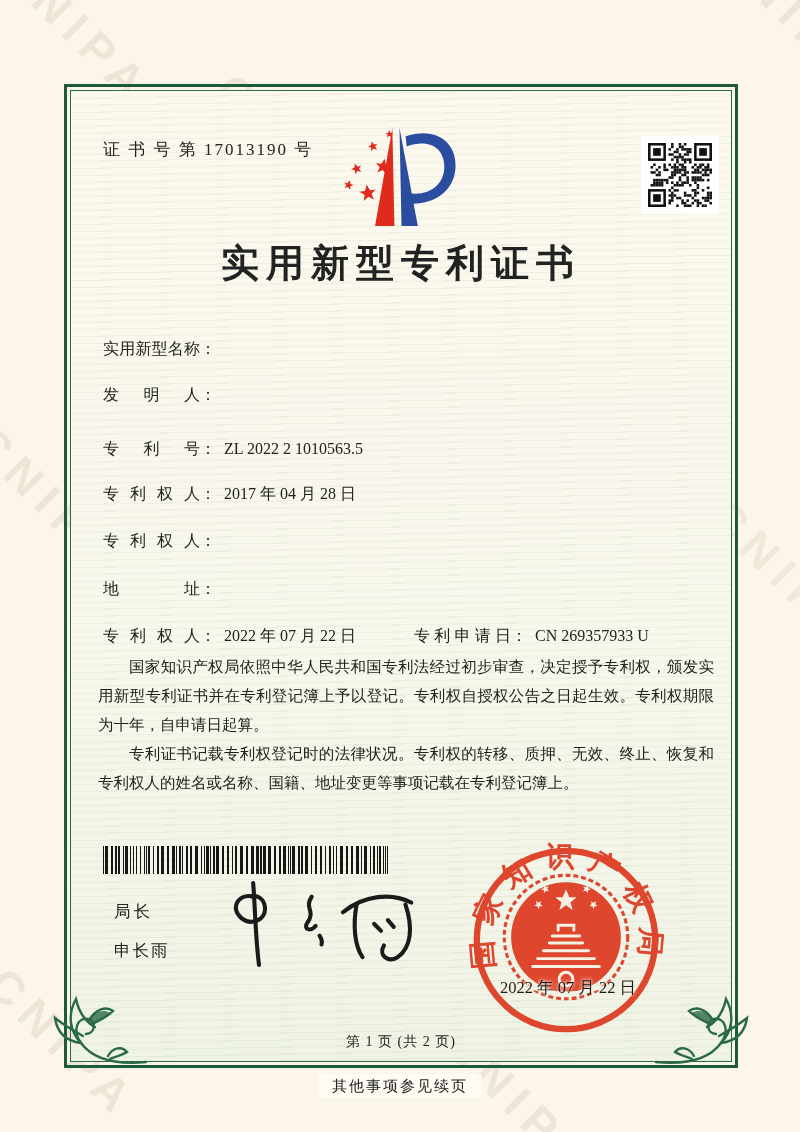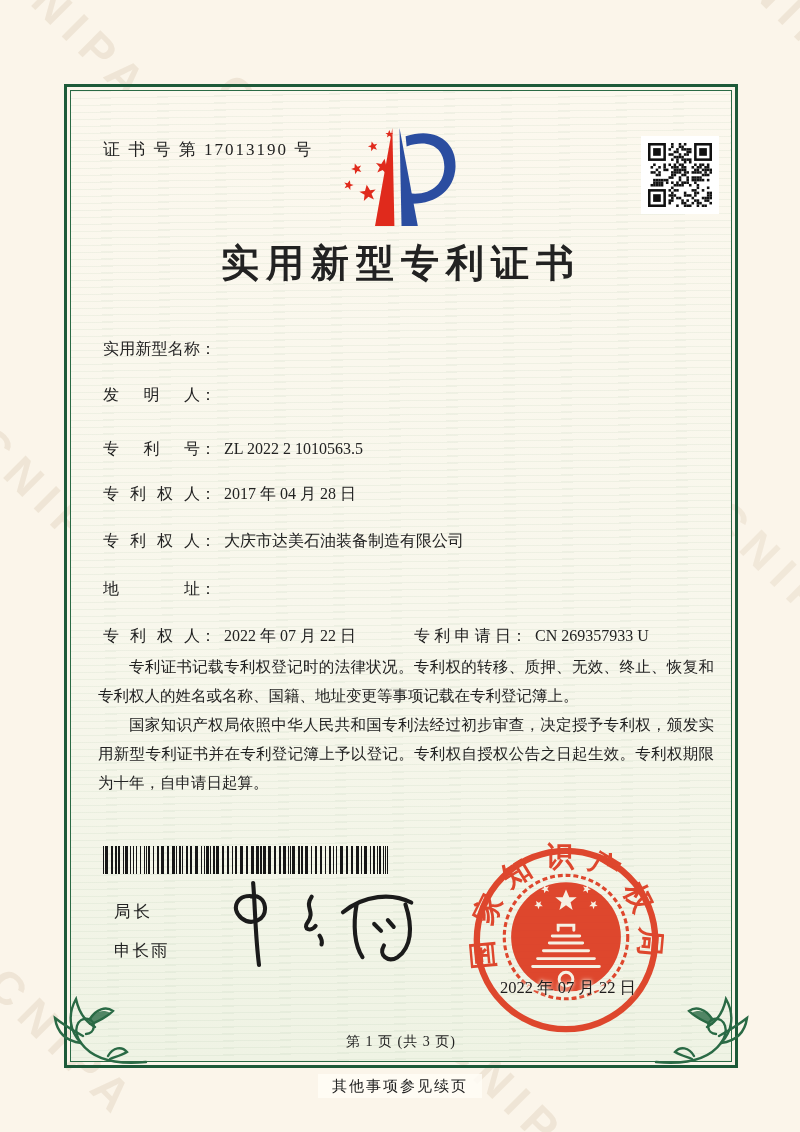--- a/index.html
+++ b/index.html
@@ -394,42 +394,41 @@
 
   <div class="frow" style="top:481px">
     <span class="flabel">专利权人</span>
       <span class="fcolon">：</span>
     <span class="fval">2017 年 04 月 28 日</span>
   </div>
 
   <div class="frow" style="top:528px">
     <span class="flabel">专利权人</span>
       <span class="fcolon">：</span>
-    <span class="fval">大庆市达美石油装备制造有限公司</span>
   </div>
 
   <div class="frow" style="top:576px">
     <span class="flabel">地址</span>
       <span class="fcolon">：</span>
   </div>
 
   <div class="frow" style="top:623px">
     <span class="flabel">专利权人</span>
       <span class="fcolon">：</span>
     <span class="fval" style="width:150px">2022 年 07 月 22 日</span>
     <span class="pair2">
       <span class="flabel">专利申请日</span>
         <span class="fcolon">：</span>
       <span class="fval">CN 269357933 U</span>
     </span>
   </div>
 
   <div class="legal">
+    <p>国家知识产权局依照中华人民共和国专利法经过初步审查，决定授予专利权，颁发实用新型专利证书并在专利登记簿上予以登记。专利权自授权公告之日起生效。专利权期限为十年，自申请日起算。</p>
     <p>专利证书记载专利权登记时的法律状况。专利权的转移、质押、无效、终止、恢复和专利权人的姓名或名称、国籍、地址变更等事项记载在专利登记簿上。</p>
-    <p>国家知识产权局依照中华人民共和国专利法经过初步审查，决定授予专利权，颁发实用新型专利证书并在专利登记簿上予以登记。专利权自授权公告之日起生效。专利权期限为十年，自申请日起算。</p>
   </div>
 
   <div class="barcode" id="barcode">
       <span style="width: 1px; margin-right: 1px;"></span>
       <span style="width: 3px; margin-right: 3px;"></span>
       <span style="width: 2px; margin-right: 2px;"></span>
       <span style="width: 2px; margin-right: 1px;"></span>
       <span style="width: 2px; margin-right: 3px;"></span>
       <span style="width: 1px; margin-right: 1px;"></span>
       <span style="width: 3px; margin-right: 2px;"></span>
@@ -535,18 +534,18 @@
       <g stroke="#f7f1e3" stroke-width="3" fill="none" stroke-linecap="round">
         <path d="M92,90 v-5 h16 v5"></path>
         <path d="M86,96 h28 M83,103 h34 M77,111 h46 M71,119 h58 M66,127 h68"></path>
         <circle cx="100" cy="140" r="7"></circle>
         <path d="M62,148 Q100,160 138,148"></path>
       </g>
     </g>
   </svg>
   <div class="seal-date">2022 年 07 月 22 日</div>
 
-  <div class="page-info">第 1 页 (共 3 页)</div>
+  <div class="page-info">第 1 页 (共 2 页)</div>
   <div class="cont-note">
     <b>其他事项参见续页</b>
   </div>
 
 </div>
 
 </body></html>

